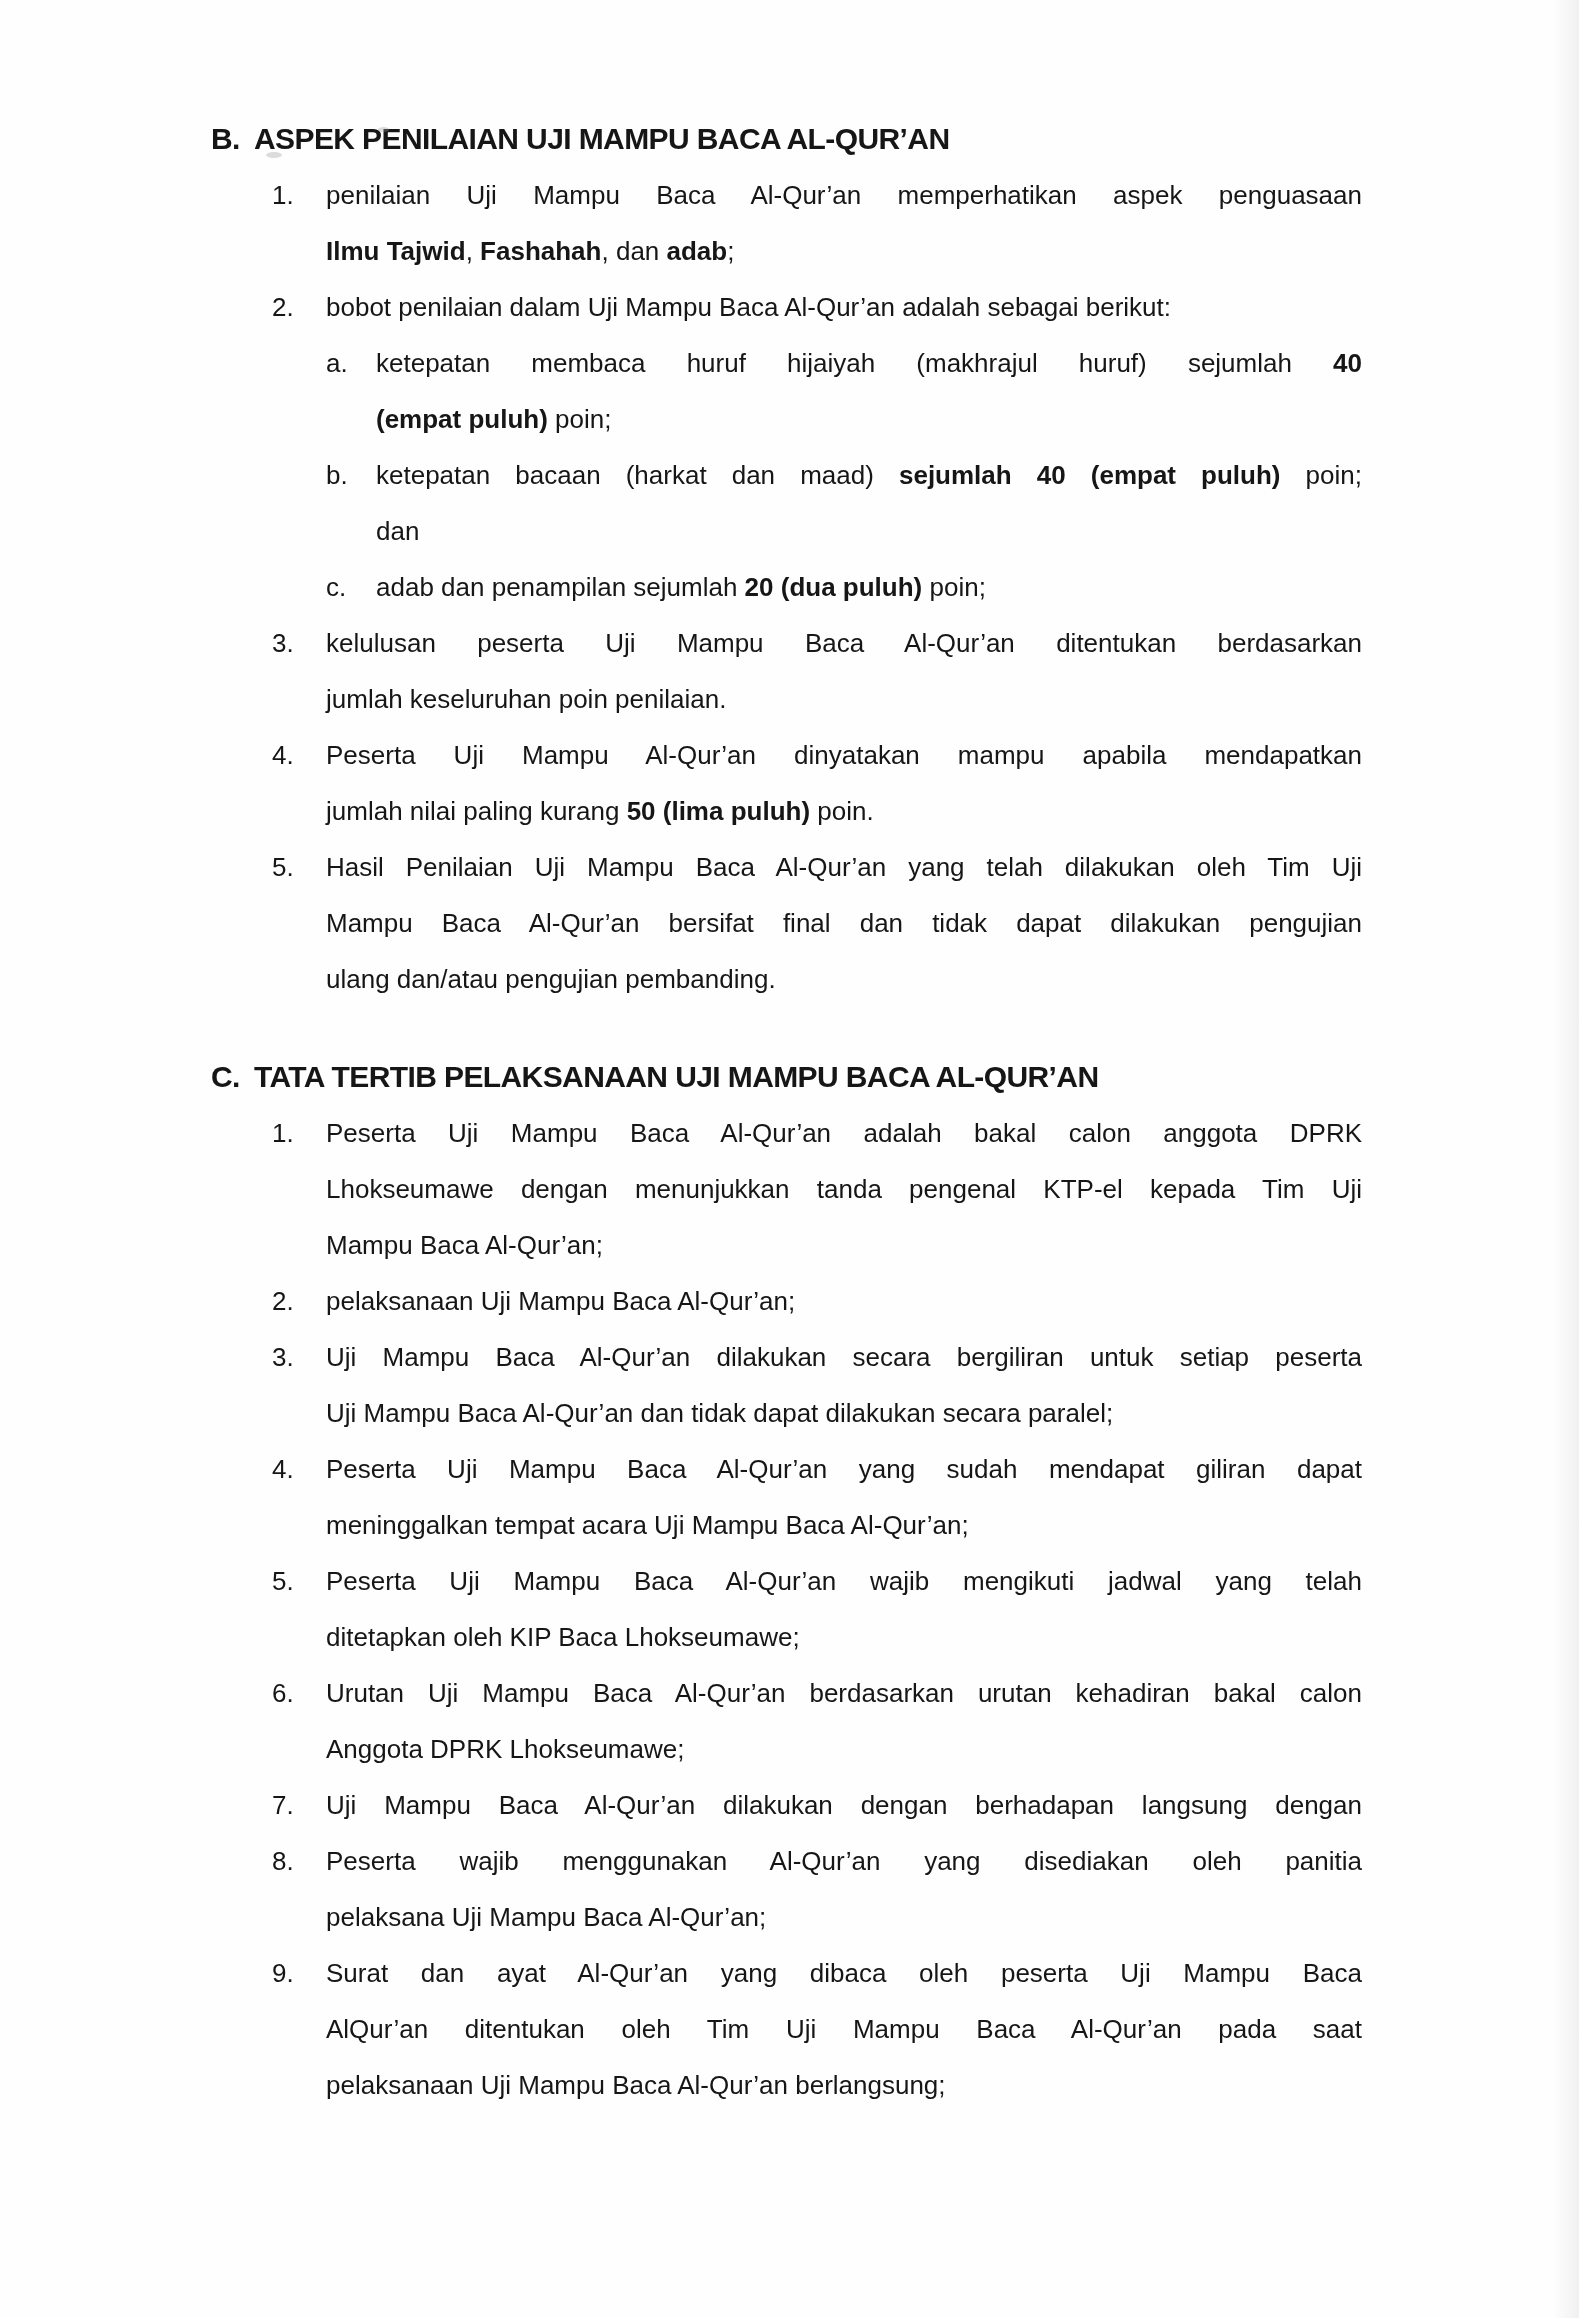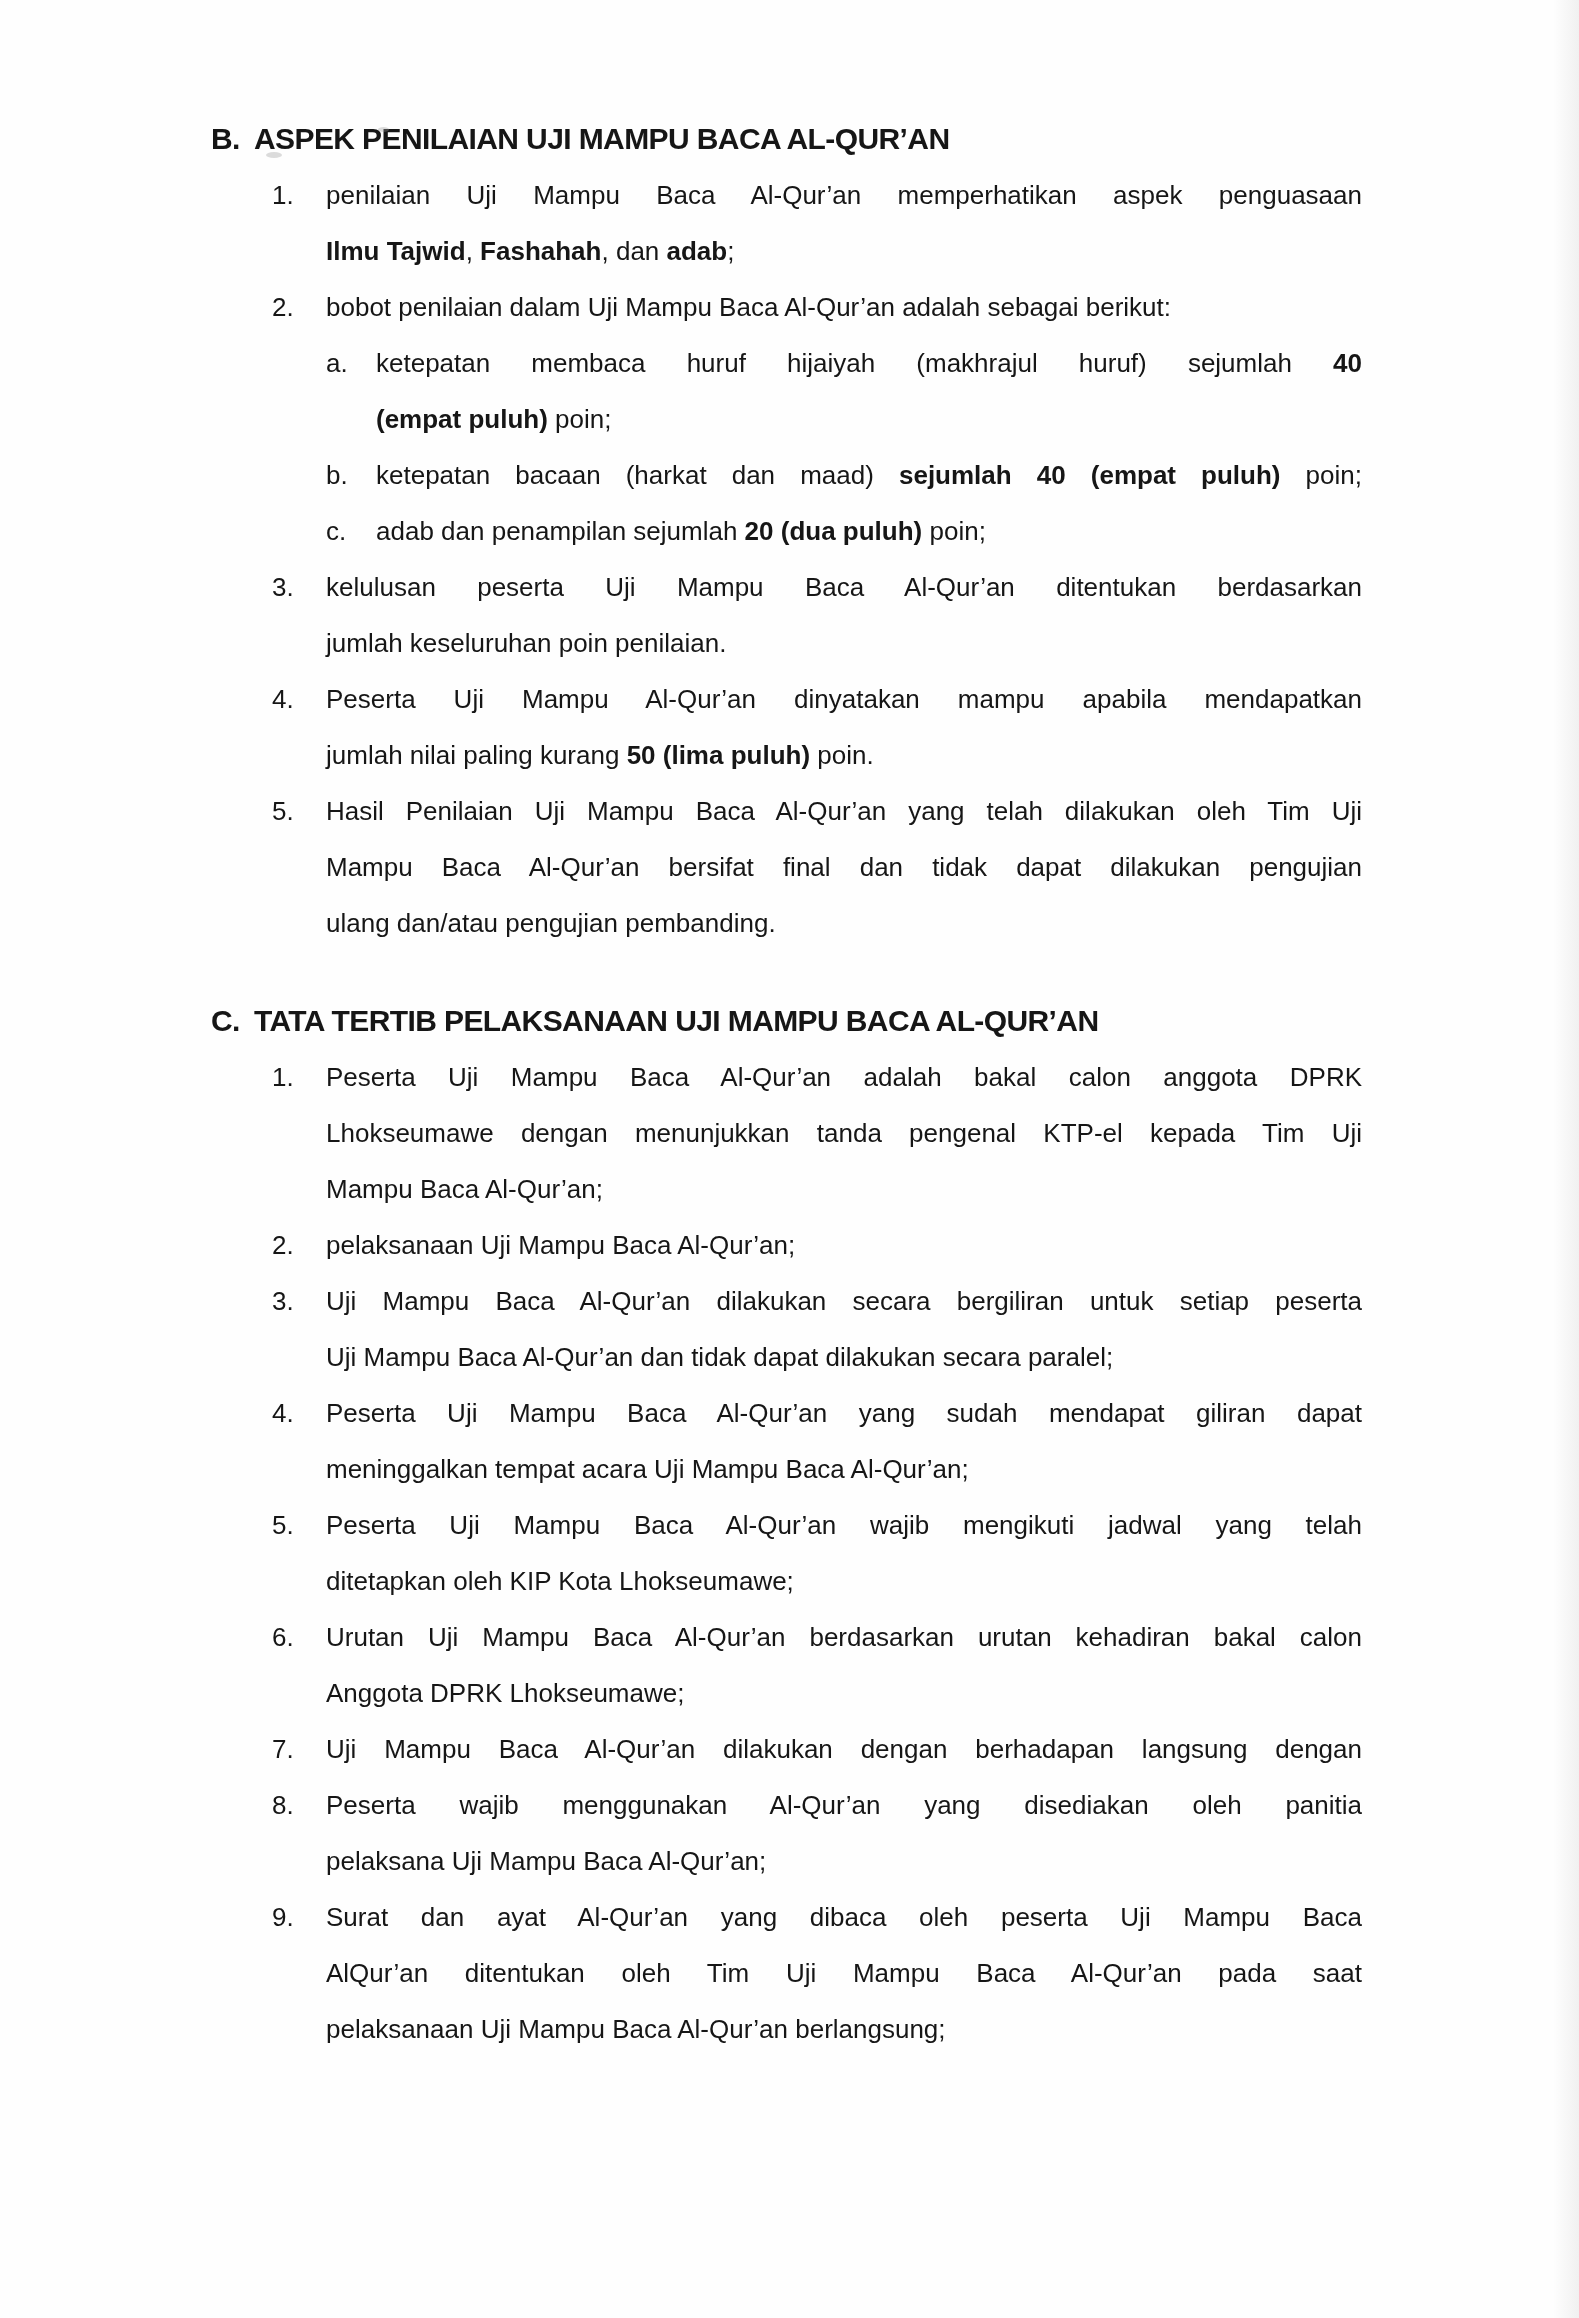--- a/index.html
+++ b/index.html
@@ -91,20 +91,21 @@
               <span class="s-letter">a.</span>
               <div class="s-body">
                 <div class="line just"><span>ketepatan membaca huruf hijaiyah (makhrajul huruf) sejumlah </span><span class="bold">40</span></div>
                 <div class="line"><span class="bold">(empat puluh)</span><span> poin;</span></div>
               </div>
             </div>
             <div class="sub">
               <span class="s-letter">b.</span>
               <div class="s-body">
                 <div class="line just"><span>ketepatan bacaan (harkat dan maad) </span><span class="bold">sejumlah 40 (empat puluh)</span><span> poin;</span></div>
+                <div class="line"><span>dan</span></div>
               </div>
             </div>
             <div class="sub">
               <span class="s-letter">c.</span>
               <div class="s-body">
                 <div class="line"><span>adab dan penampilan sejumlah </span><span class="bold">20 (dua puluh)</span><span> poin;</span></div>
               </div>
             </div>
           </div>
         </div>
@@ -163,21 +164,21 @@
           <span class="i-num">4.</span>
           <div class="i-body">
             <div class="line just"><span>Peserta Uji Mampu Baca Al-Qur’an yang sudah mendapat giliran dapat</span></div>
             <div class="line"><span>meninggalkan tempat acara Uji Mampu Baca Al-Qur’an;</span></div>
           </div>
         </div>
         <div class="item">
           <span class="i-num">5.</span>
           <div class="i-body">
             <div class="line just"><span>Peserta Uji Mampu Baca Al-Qur’an wajib mengikuti jadwal yang telah</span></div>
-            <div class="line"><span>ditetapkan oleh KIP Kota Lhokseumawe;</span></div>
+            <div class="line"><span>ditetapkan oleh KIP Baca Lhokseumawe;</span></div>
           </div>
         </div>
         <div class="item">
           <span class="i-num">6.</span>
           <div class="i-body">
             <div class="line just"><span>Urutan Uji Mampu Baca Al-Qur’an berdasarkan urutan kehadiran bakal calon</span></div>
             <div class="line"><span>Anggota DPRK Lhokseumawe;</span></div>
           </div>
         </div>
         <div class="item">

